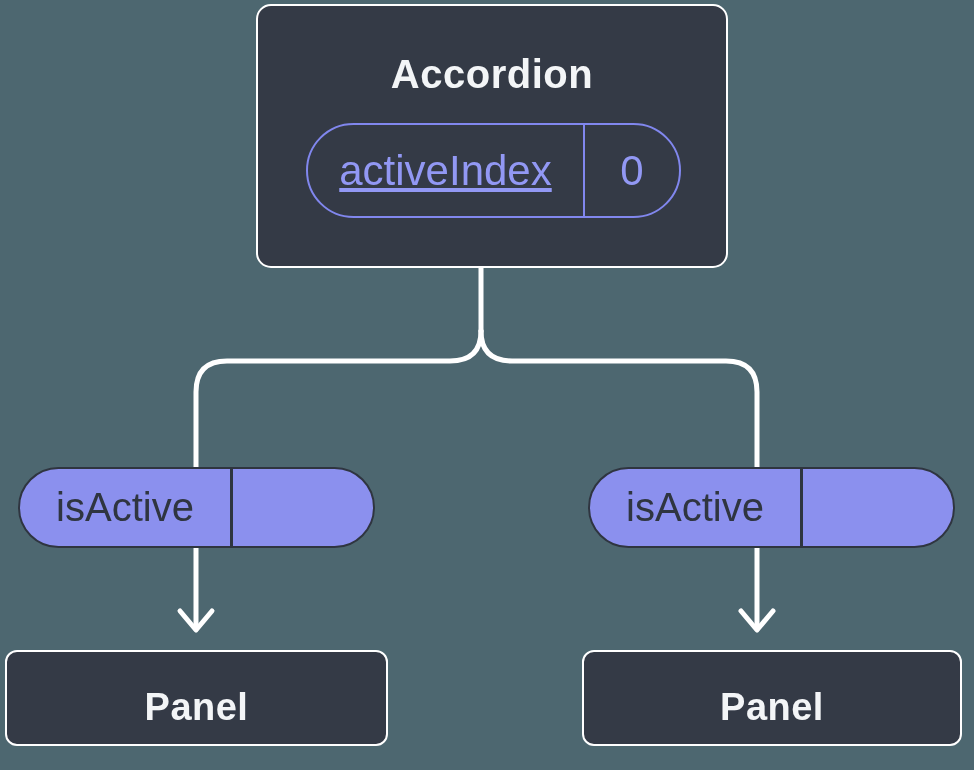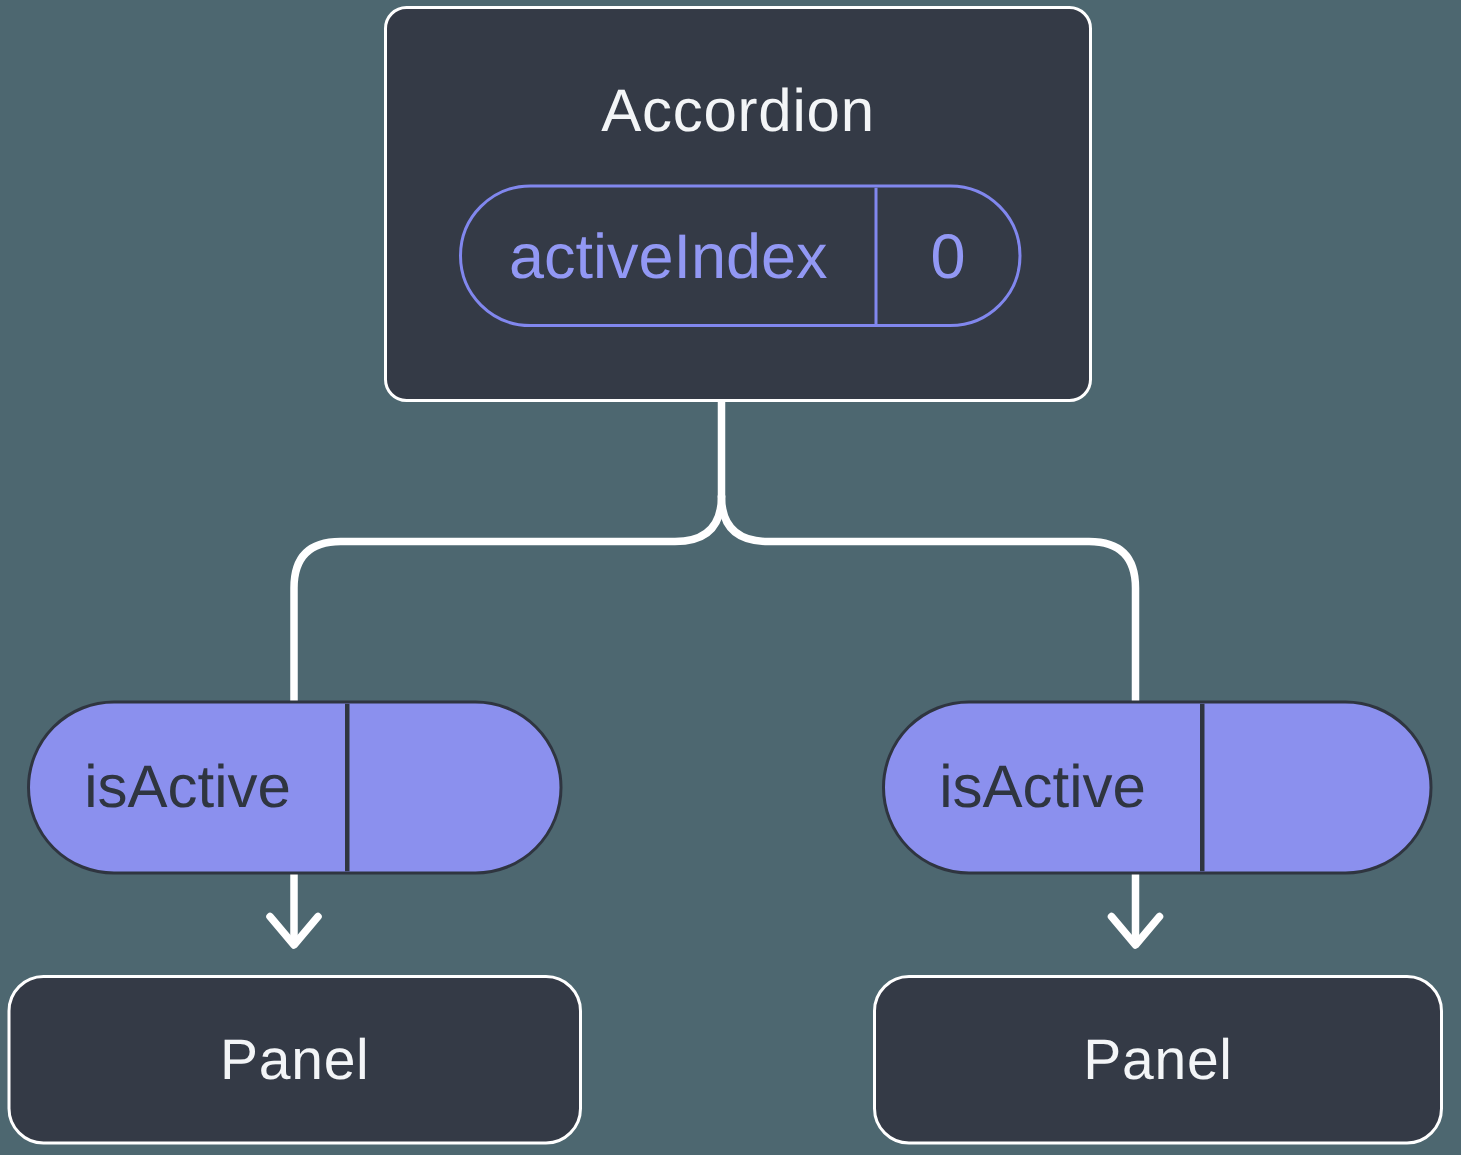--- a/index.html
+++ b/index.html
@@ -25,21 +25,21 @@
 
   .node{
     position:absolute;box-sizing:border-box;
     background:var(--node-fill);
     border:2px solid var(--node-border);
     z-index:2;
   }
   .root-node{left:256px;top:4px;width:472px;height:264px;border-radius:15px;}
   .node-title{
     position:absolute;left:0;right:0;text-align:center;
-    color:var(--title-text);font-weight:400;font-size:40px;line-height:44px;
+    color:var(--title-text);font-weight:700;font-size:40px;line-height:44px;
     letter-spacing:0.5px;
   }
   .root-node .node-title{top:46px;}
 
   .prop-pill{
     box-sizing:border-box;display:flex;align-items:stretch;
     border-radius:60px;overflow:hidden;z-index:3;
   }
   .prop-pill .seg{
     display:flex;align-items:center;justify-content:center;
@@ -48,35 +48,35 @@
   .prop-pill .seg.name{flex:0 0 auto;}
   .prop-pill .seg.value{flex:1 1 auto;}
   .pill-divider{flex:0 0 auto;}
 
   .root-pill{
     position:absolute;left:48px;top:117px;width:375px;height:95px;
     border:2px solid var(--accent-purple-outline);
     color:var(--accent-purple-text);font-size:42px;
     background:transparent;
   }
-  .root-pill .seg.name{width:275px;}
+  .root-pill .seg.name{width:275px;text-decoration:underline;}
   .root-pill .pill-divider{width:2px;background:var(--accent-purple-outline);}
 
   .state-pill{
-    position:absolute;height:116px;
+    position:absolute;height:81px;
     background:var(--accent-purple-fill);
     border:2.5px solid var(--pill-text-dark);
     color:var(--pill-text-dark);font-size:40px;
   }
   .state-pill .seg.name{width:210px;}
   .state-pill .pill-divider{width:2.5px;background:var(--pill-text-dark);}
   .state-pill.left{left:18px;top:467px;width:357px;}
   .state-pill.right{left:588px;top:467px;width:367px;}
 
-  .panel-node{height:113px;top:650px;border-radius:24px;}
+  .panel-node{height:96px;top:650px;border-radius:12px;}
   .panel-node.left{left:5px;width:383px;}
   .panel-node.right{left:582px;width:380px;}
   .panel-node .node-title{top:33px;font-size:38px;}
 </style>
 </head>
 <body>
 
 <div class="stage">
 
   <svg class="connector-svg" width="974" height="770" viewBox="0 0 974 770">

